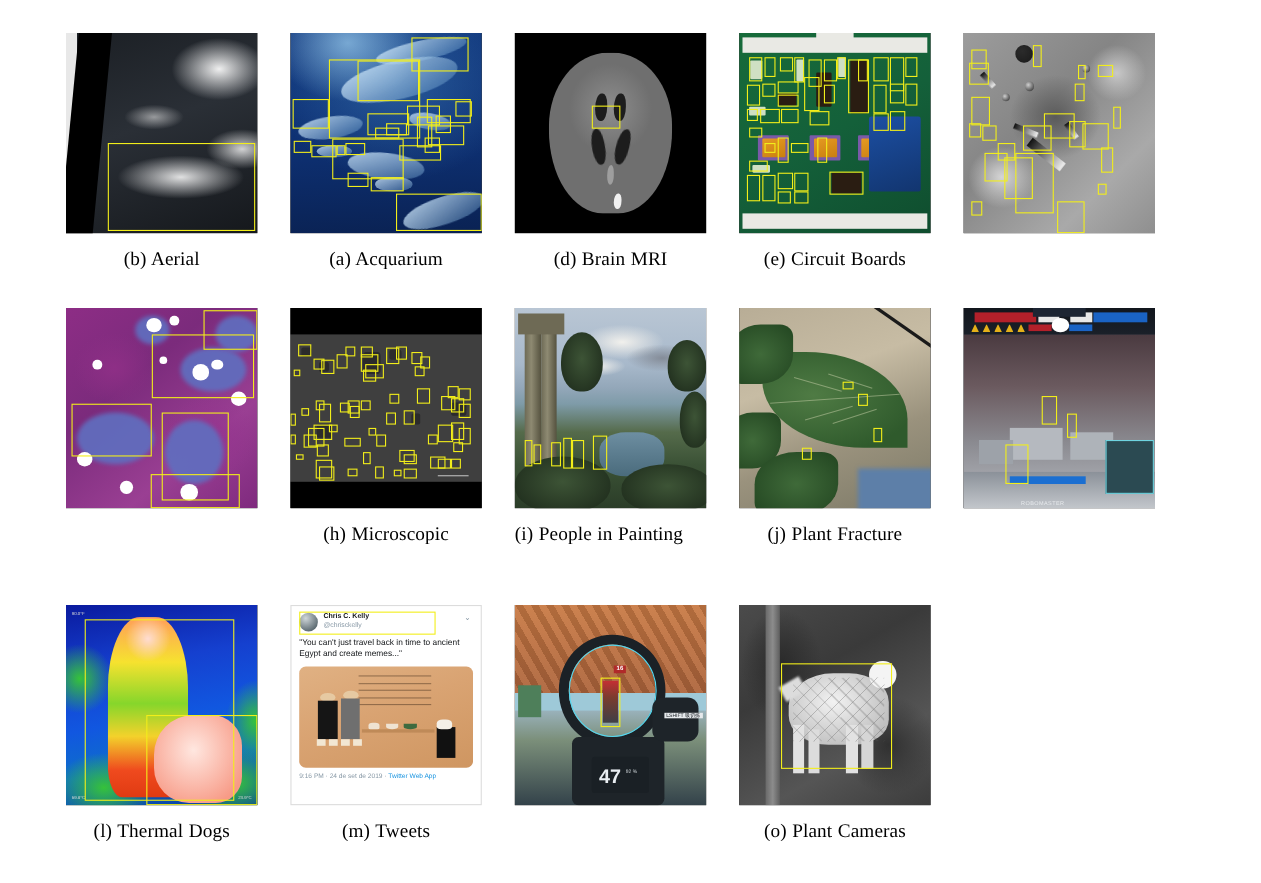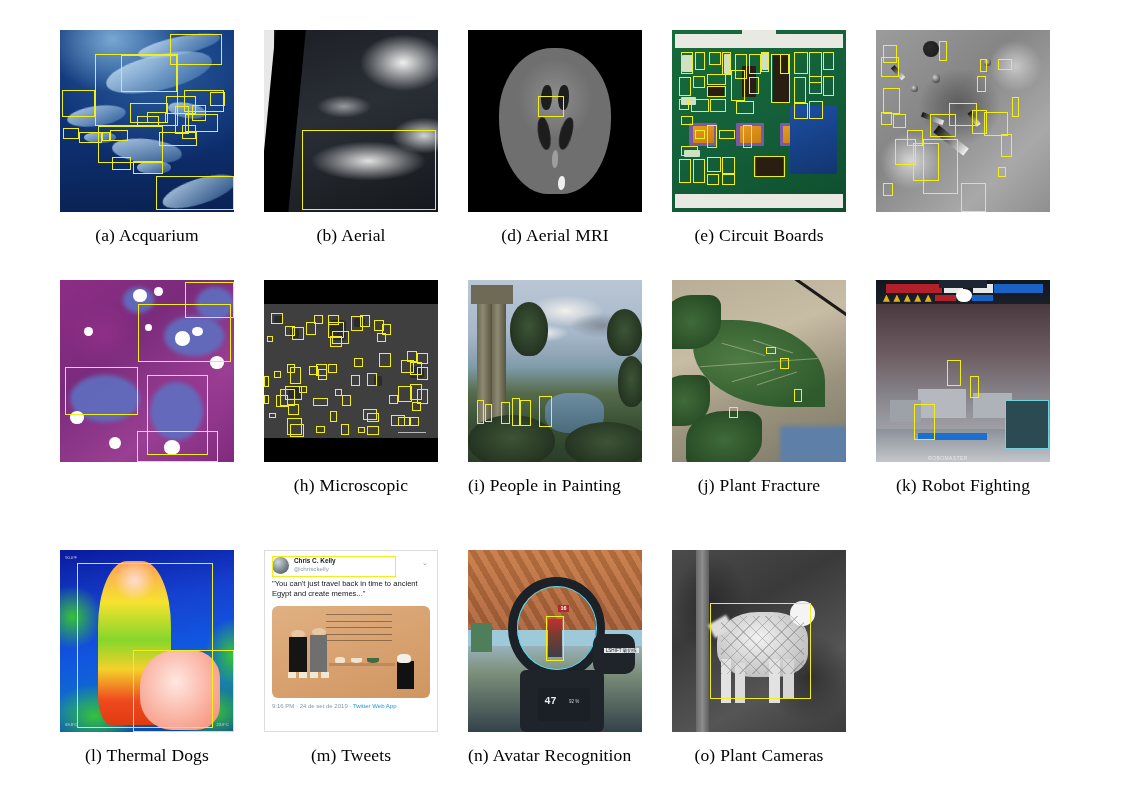--- a/index.html
+++ b/index.html
@@ -387,23 +387,23 @@
     color: #fff;
     font-family: "Liberation Sans", sans-serif;
     font-size: 5.5px;
     line-height: 7px;
     padding: 0 2px;
     font-weight: bold;
   }
   .fps-ammo {
     position: absolute;
     color: #e9eef2;
-    font-family: Liberation Mono, monospace;
+    font-family: Liberation Sans, sans-serif;
     font-weight: bold;
-    font-size: 10px;
+    font-size: 18px;
   }
   .fps-tag {
     position: absolute;
     background: #e6e9ec;
     color: #20262b;
     font-family: "Liberation Sans", sans-serif;
     font-size: 4.6px;
     padding: 0 2px;
   }
   
@@ -428,20 +428,31 @@
     background:
       repeating-linear-gradient(45deg, rgba(90,90,90,.45) 0 1px, rgba(255,255,255,0) 1px 9px),
       repeating-linear-gradient(-45deg, rgba(90,90,90,.45) 0 1px, rgba(255,255,255,0) 1px 9px);
   }
 </style>
 </head>
 <body>
 
 <div class="figure">
   <div class="grid">
+
+    <div class="cell">
+      <div class="panel">
+        <div class="scene aerial">
+          <div class="aerial-left"></div>
+          <div class="aerial-strip"></div>
+        </div>
+        <div class="bbox" style="left:22%;top:55%;width:77%;height:44%"></div>
+      </div>
+      <div class="caption">(b) Aerial</div>
+    </div>
 
     <div class="cell">
       <div class="panel">
         <div class="scene aq">
           <div class="fish" style="left:4%;top:42%;width:34%;height:11%;transform:rotate(-8deg)"></div>
           <div class="fish" style="left:26%;top:14%;width:62%;height:19%;transform:rotate(-13deg)"></div>
           <div class="fish" style="left:44%;top:4%;width:48%;height:10%;transform:rotate(-12deg)"></div>
           <div class="fish" style="left:30%;top:60%;width:40%;height:13%;transform:rotate(6deg)"></div>
           <div class="fish" style="left:58%;top:82%;width:44%;height:14%;transform:rotate(-18deg)"></div>
           <div class="fish" style="left:14%;top:56%;width:18%;height:6%;"></div>
@@ -468,46 +479,35 @@
         <div class="bbox" style="left:30%;top:70%;width:11%;height:7%"></div>
         <div class="bbox" style="left:42%;top:72%;width:17%;height:7%"></div>
         <div class="bbox" style="left:55%;top:80%;width:45%;height:19%"></div>
         <div class="bbox" style="left:76%;top:41%;width:8%;height:9%"></div>
         <div class="bbox" style="left:86%;top:34%;width:9%;height:8%"></div>
         <div class="bbox" style="left:50%;top:45%;width:11%;height:6%"></div>
       </div>
       <div class="caption">(a) Acquarium</div>
     </div>
 
-    <div class="cell">
-      <div class="panel">
-        <div class="scene aerial">
-          <div class="aerial-left"></div>
-          <div class="aerial-strip"></div>
-        </div>
-        <div class="bbox" style="left:22%;top:55%;width:77%;height:44%"></div>
-      </div>
-      <div class="caption">(b) Aerial</div>
-    </div>
-
 
     <div class="cell">
       <div class="panel">
         <div class="scene mri">
           <div class="brain"></div>
           <div class="ventricle" style="left:42%;top:30%;width:6%;height:14%"></div>
           <div class="ventricle" style="left:52%;top:30%;width:6%;height:14%"></div>
           <div class="ventricle" style="left:40%;top:48%;width:7%;height:18%;transform:rotate(-12deg)"></div>
           <div class="ventricle" style="left:53%;top:48%;width:7%;height:18%;transform:rotate(12deg)"></div>
           <div class="ventricle" style="left:48%;top:66%;width:4%;height:10%;background:#9e9e9e"></div>
           <div class="ventricle" style="left:52%;top:80%;width:4%;height:8%;background:#f0f0f0"></div>
         </div>
         <div class="bbox" style="left:40%;top:36%;width:15%;height:12%"></div>
       </div>
-      <div class="caption">(d) Aerial MRI</div>
+      <div class="caption">(d) Brain MRI</div>
     </div>
 
     <div class="cell">
       <div class="panel">
         <div class="scene pcb">
           <div class="pcb-rail" style="left:2%;top:2%;width:96%;height:8%"></div>
           <div class="pcb-rail" style="left:2%;top:90%;width:96%;height:8%"></div>
           <div class="pcb-rail" style="left:40%;top:0%;width:20%;height:5%"></div>
           <div class="chip purple" style="left:10%;top:51%;width:16%;height:13%"></div>
           <div class="chip orange" style="left:12%;top:53%;width:12%;height:9%"></div>
@@ -783,21 +783,20 @@
           <div class="block" style="left:56%;top:62%;width:22%;height:14%;background:#aeb3b9"></div>
           <div class="block" style="left:0%;top:82%;width:100%;height:18%;background:linear-gradient(180deg,#8b9199,#c2c6cb)"></div>
           <div style="position:absolute;left:24%;top:84%;width:40%;height:4%;background:#1b6fd1"></div>
           <div style="position:absolute;left:74%;top:66%;width:24%;height:26%;background:#2b4a52;border:1px solid #6fd4e0"></div>
           <div style="position:absolute;left:30%;top:96%;color:#e6e9ec;font-family:'Liberation Sans',sans-serif;font-size:5px;letter-spacing:.4px">ROBOMASTER</div>
         </div>
         <div class="bbox" style="left:41%;top:44%;width:8%;height:14%"></div>
         <div class="bbox" style="left:54%;top:53%;width:5%;height:12%"></div>
         <div class="bbox" style="left:22%;top:68%;width:12%;height:20%"></div>
       </div>
-      <div class="caption">(k) Robot Fighting</div>
     </div>
 
     <div class="cell">
       <div class="panel">
         <div class="scene thermal">
           <div class="th-green" style="left:-10%;top:20%;width:34%;height:34%"></div>
           <div class="th-green" style="left:-5%;top:74%;width:50%;height:34%"></div>
           <div class="th-green" style="left:62%;top:72%;width:52%;height:34%"></div>
           <div class="th-green" style="left:84%;top:38%;width:30%;height:40%"></div>
           <div class="th-person" style="left:22%;top:6%;width:42%;height:90%"></div>
@@ -865,21 +864,20 @@
           <div class="scope-inner-ring" style="left:28%;top:20%;width:46%;height:46%"></div>
           <div class="scope-body" style="left:30%;top:66%;width:48%;height:34%"></div>
           <div class="scope-body" style="left:72%;top:46%;width:24%;height:22%;border-radius:10px"></div>
           <div style="position:absolute;left:40%;top:76%;width:30%;height:18%;background:#1a2025;border-radius:3px"></div>
           <div class="fps-ammo" style="left:44%;top:80%">47</div>
           <div style="position:absolute;left:58%;top:82%;color:#cfd6da;font-family:'Liberation Sans',sans-serif;font-size:4.5px">92 %</div>
           <div class="fps-tag" style="right:2%;top:54%">LSHIFT  吸切拣</div>
         </div>
         <div class="bbox" style="left:45%;top:36%;width:10%;height:25%"></div>
       </div>
-      <div class="caption two-line">(n) Avatar Recognition</div>
     </div>
 
     <div class="cell">
       <div class="panel">
         <div class="scene night">
           <div class="night-post" style="left:14%;top:0;width:7%;height:100%"></div>
           <div class="night-dog" style="left:26%;top:34%;width:52%;height:36%"></div>
           <div style="position:absolute;left:68%;top:28%;width:14%;height:14%;background:#f4f4f4;border-radius:50%;filter:blur(0.6px)"></div>
           <div style="position:absolute;left:28%;top:60%;width:6%;height:24%;background:#e2e2e2;filter:blur(0.6px)"></div>
           <div style="position:absolute;left:36%;top:62%;width:6%;height:22%;background:#dcdcdc;filter:blur(0.6px)"></div>

